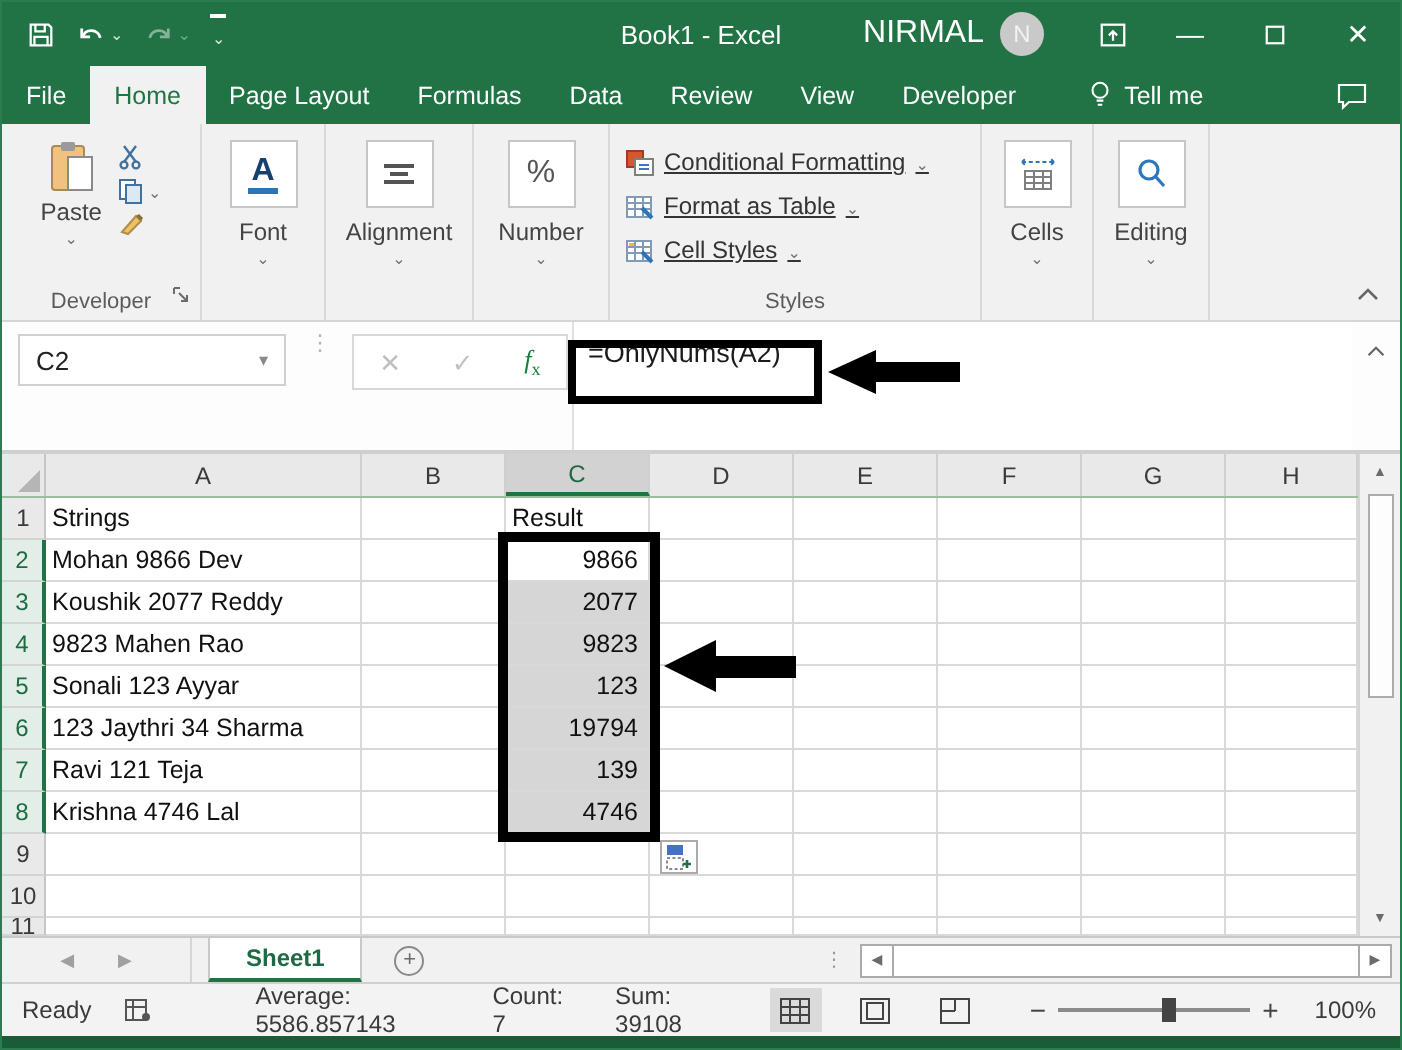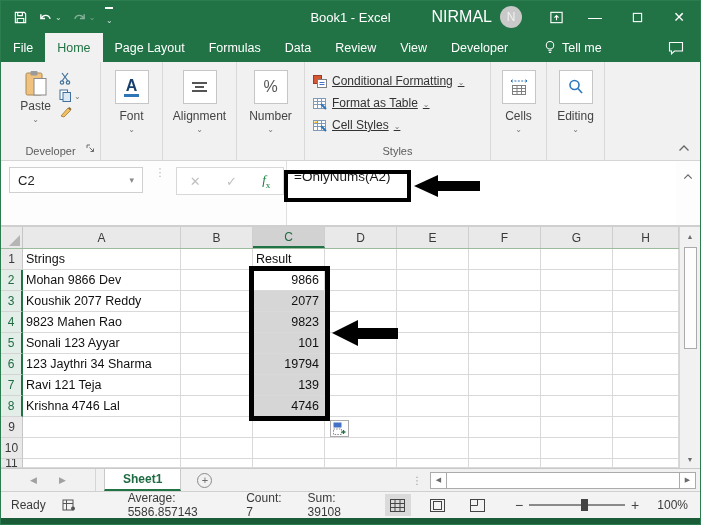--- a/index.html
+++ b/index.html
@@ -481,21 +481,21 @@
         <div class="cell c-e"></div>
         <div class="cell c-f"></div>
         <div class="cell c-g"></div>
         <div class="cell c-h"></div>
       </div>
 
       <div class="grow">
         <div class="rn sel">5</div>
         <div class="cell c-a">Sonali 123 Ayyar</div>
         <div class="cell c-b"></div>
-        <div class="cell c-c num selgray">101</div>
+        <div class="cell c-c num selgray">123</div>
         <div class="cell c-d"></div>
         <div class="cell c-e"></div>
         <div class="cell c-f"></div>
         <div class="cell c-g"></div>
         <div class="cell c-h"></div>
       </div>
 
       <div class="grow">
         <div class="rn sel">6</div>
         <div class="cell c-a">123 Jaythri 34 Sharma</div>

